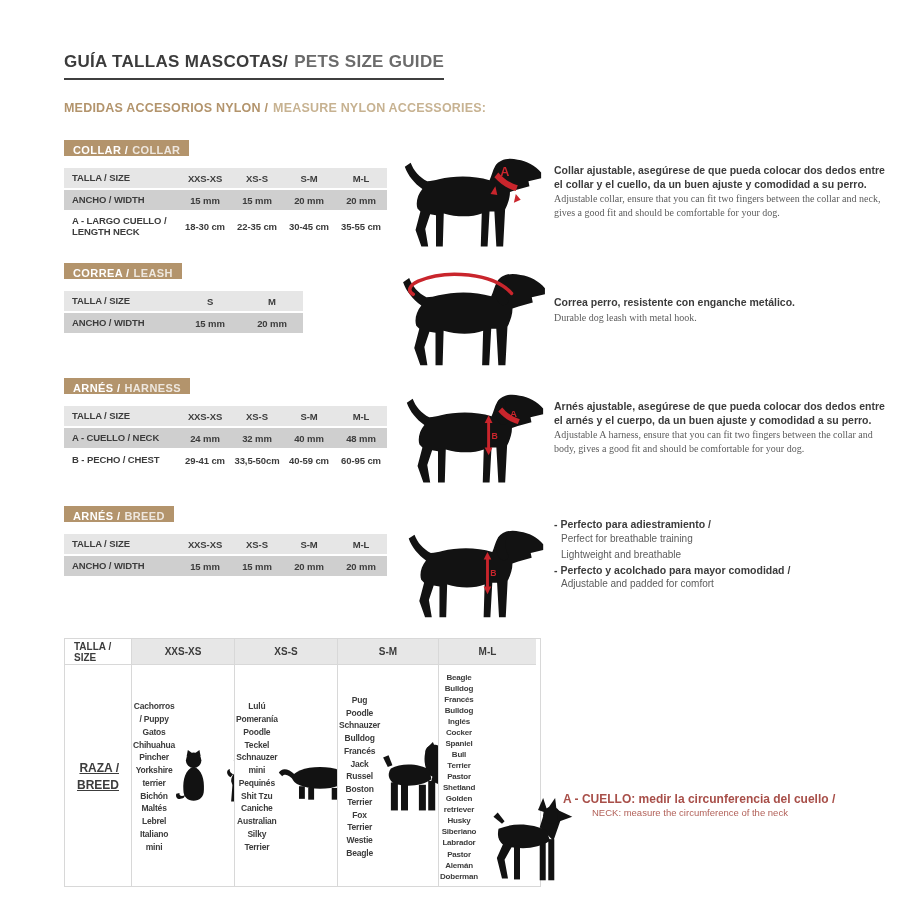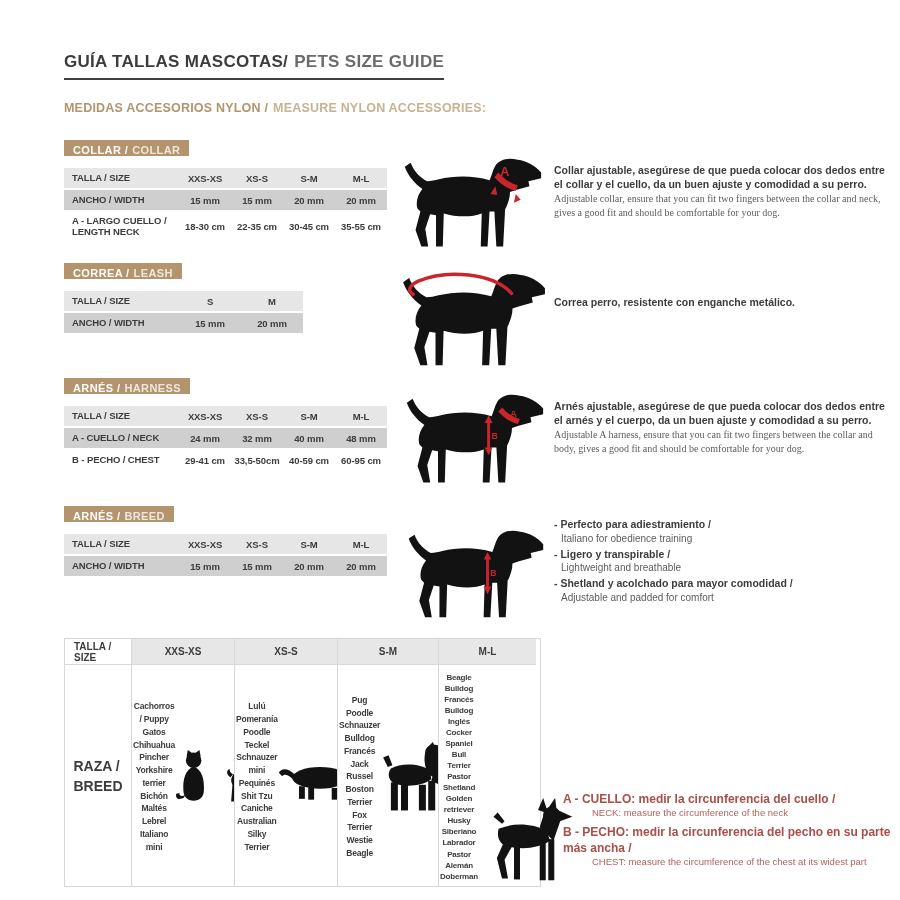--- a/index.html
+++ b/index.html
@@ -69,21 +69,21 @@
     background:#e7e7e7; border-left:1px solid #d8d8d8; border-bottom:1px solid #d8d8d8;
     font-size:10px; font-weight:700;
   }
   .bt-hcell.first { background:#ffffff; border-left:none; justify-content:flex-start; padding-left:9px; }
   .bt-cell {
     min-height:198px; border-left:1px solid #d8d8d8; background:#fff;
     display:flex; flex-direction:row; align-items:center; justify-content:space-between;
     padding:7px 1px 4px; overflow:visible;
   }
   .bt-cell.first { border-left:none; justify-content:center; }
-  .bt-rowlabel { font-size:14px; font-weight:700; text-align:left; white-space:pre-line; line-height:1.4; }
+  .bt-rowlabel { font-size:12px; font-weight:700; text-align:right; white-space:pre-line; line-height:1.4;text-decoration:underline; }
   .breeds { font-size:8.5px; font-weight:700; text-align:center; line-height:1.5; white-space:pre-line; letter-spacing:-.2px; }
   .breeds.tight { font-size:8px; line-height:1.38; }
   .sil-row { display:flex; align-items:flex-end; gap:9px; }
   .sil svg, .sil-row svg { display:block; }
   .dob-shift { align-self:flex-end; margin-right:-20px; margin-top:-14px; }
 
   
   .notes { position:absolute; left:563px; top:791px; width:330px; }
   .note { margin-bottom:4px; }
   .note .n-es { color:#a84f49; font-weight:700; font-size:12px; line-height:1.35; }
@@ -170,20 +170,21 @@
       </div>
     </div>
     <div class="dog" style="left:332px;top:6px;width:154px">
       <svg viewBox="0 0 152 100" width="154">
         <use href="#sil-dog"></use>
         <path d="M114,24 C96,4 50,0 22,12 C13,16 11,22 17,25" stroke="#c9252c" stroke-width="3.5" fill="none" stroke-linecap="round"></path>
       </svg>
     </div>
     <div class="desc" style="left:490px;top:33px">
       <p class="d-es">Correa perro, resistente con enganche metálico.</p>
+      <p class="d-en">Durable dog leash with metal hook.</p>
     </div>
   </section>
 
   <section class="sec" style="top:378px;height:120px">
     <div class="badge">
       <span class="b-es">ARNÉS /</span><span class="b-en">HARNESS</span>
     </div>
     <div class="stable">
       <div class="srow r-head">
         <div class="scell lbl">TALLA / SIZE</div>
@@ -249,28 +250,27 @@
         <use href="#sil-dog"></use>
         <line x1="89" y1="34" x2="89" y2="64" stroke="#c9252c" stroke-width="3"></line>
         <path d="M89,27 l-4,8 8,0 z" fill="#c9252c"></path>
         <path d="M89,71 l-4,-8 8,0 z" fill="#c9252c"></path>
         <text x="92" y="52" font-size="9" font-weight="bold" fill="#c9252c" font-family="Liberation Sans, sans-serif">B</text>
       </svg>
     </div>
     <div class="features" style="left:490px;top:12px">
       <div class="feature">
         <p class="f-es">Perfecto para adiestramiento /</p>
-        <p class="f-en">Italiano for obedience training</p>
+        <p class="f-en">Perfect for breathable training</p>
       </div>
       <div class="feature">
-        <p class="f-es">Ligero y transpirable /</p>
         <p class="f-en">Lightweight and breathable</p>
       </div>
       <div class="feature">
-        <p class="f-es">Shetland y acolchado para mayor comodidad /</p>
+        <p class="f-es">Perfecto y acolchado para mayor comodidad /</p>
         <p class="f-en">Adjustable and padded for comfort</p>
       </div>
     </div>
   </section>
 
   <div class="breed-table">
     <div class="bt-header">
       <div class="bt-hcell first">TALLA /  SIZE</div>
       <div class="bt-hcell">XXS-XS</div>
       <div class="bt-hcell">XS-S</div>
@@ -389,19 +389,15 @@
         </div>
       </div>
     </div>
   </div>
 
   <div class="notes">
     <div class="note">
       <p class="n-es">A - CUELLO: medir la circunferencia del cuello /</p>
       <p class="n-en">NECK: measure the circumference of the neck</p>
     </div>
-    <div class="note">
-      <p class="n-es">B - PECHO: medir la circunferencia del pecho en su parte más ancha /</p>
-      <p class="n-en">CHEST: measure the circumference of the chest at its widest part</p>
-    </div>
   </div>
 
 </div>
 
 </body></html>

